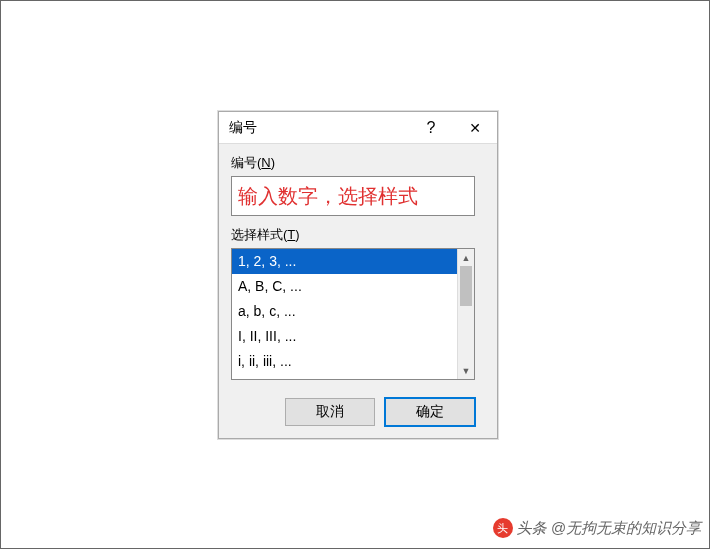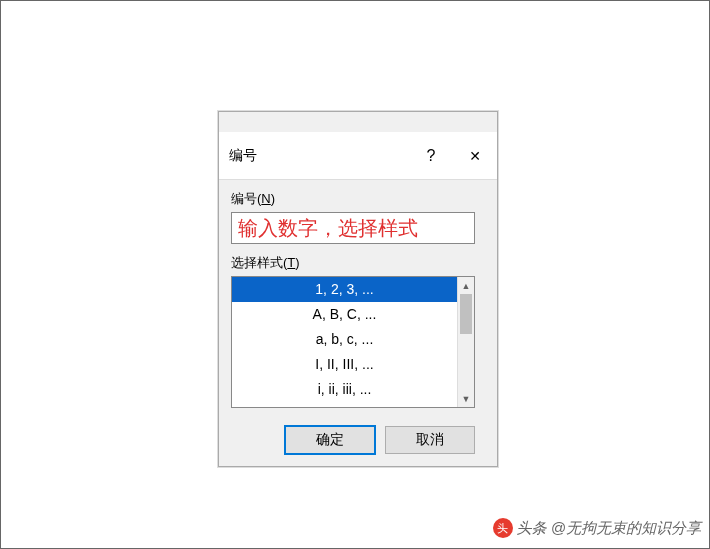--- a/index.html
+++ b/index.html
@@ -15,27 +15,26 @@
     .dialog {
       position: absolute;
       left: 217px;
       top: 110px;
       width: 280px;
       background: #f0f0f0;
       border: 1px solid #aaa;
       box-shadow: 0 0 0 1px #ddd;
     }
     .titlebar {
-      height: 48px;
+      height: 32px;
       display: flex;
       align-items: center;
       padding-left: 10px;
       background: #fff;
       border-bottom: 1px solid #ddd;
-      margin-top: 20px;
     }
     .titlebar .title {
       flex: 1;
       font-size: 14px;
     }
     .titlebar .help-btn,
     .titlebar .close-btn {
       width: 44px;
       height: 32px;
       display: flex;
@@ -49,40 +48,39 @@
       padding: 10px 22px 12px 12px;
     }
     .field-label {
       font-size: 13px;
       margin-bottom: 4px;
       display: block;
     }
     .underline { text-decoration: underline; }
     .number-input {
       width: 100%;
-      height: 32px;
+      height: 40px;
       border: 1px solid #888;
       padding: 0 6px;
       font-size: 20px;
       color: #e03030;
       font-family: "SimSun", serif;
       background: #fff;
     }
     .gap { height: 10px; }
     .listbox-wrap {
       position: relative;
       border: 1px solid #888;
       background: #fff;
       height: 132px;
       display: flex;
     }
     .listbox {
       flex: 1;
       overflow: hidden;
-      text-align: center;
     }
     .list-item {
       padding: 2px 6px;
       font-size: 14px;
       line-height: 21px;
       cursor: default;
     }
     .list-item.selected {
       background: #0a64c8;
       color: #fff;
@@ -192,22 +190,22 @@
         <div class="scroll-track">
           <div class="scroll-thumb"></div>
         </div>
         <div class="scroll-arrow">
           <span>▼</span>
         </div>
       </div>
     </div>
 
     <div class="button-row">
+      <button class="btn">取消</button>
       <button class="btn primary">确定</button>
-      <button class="btn">取消</button>
     </div>
   </div>
 </div>
 
 <div class="watermark">
   <span class="logo">头</span>
   <span>头条 @无拘无束的知识分享</span>
 </div>
 
 </body></html>

